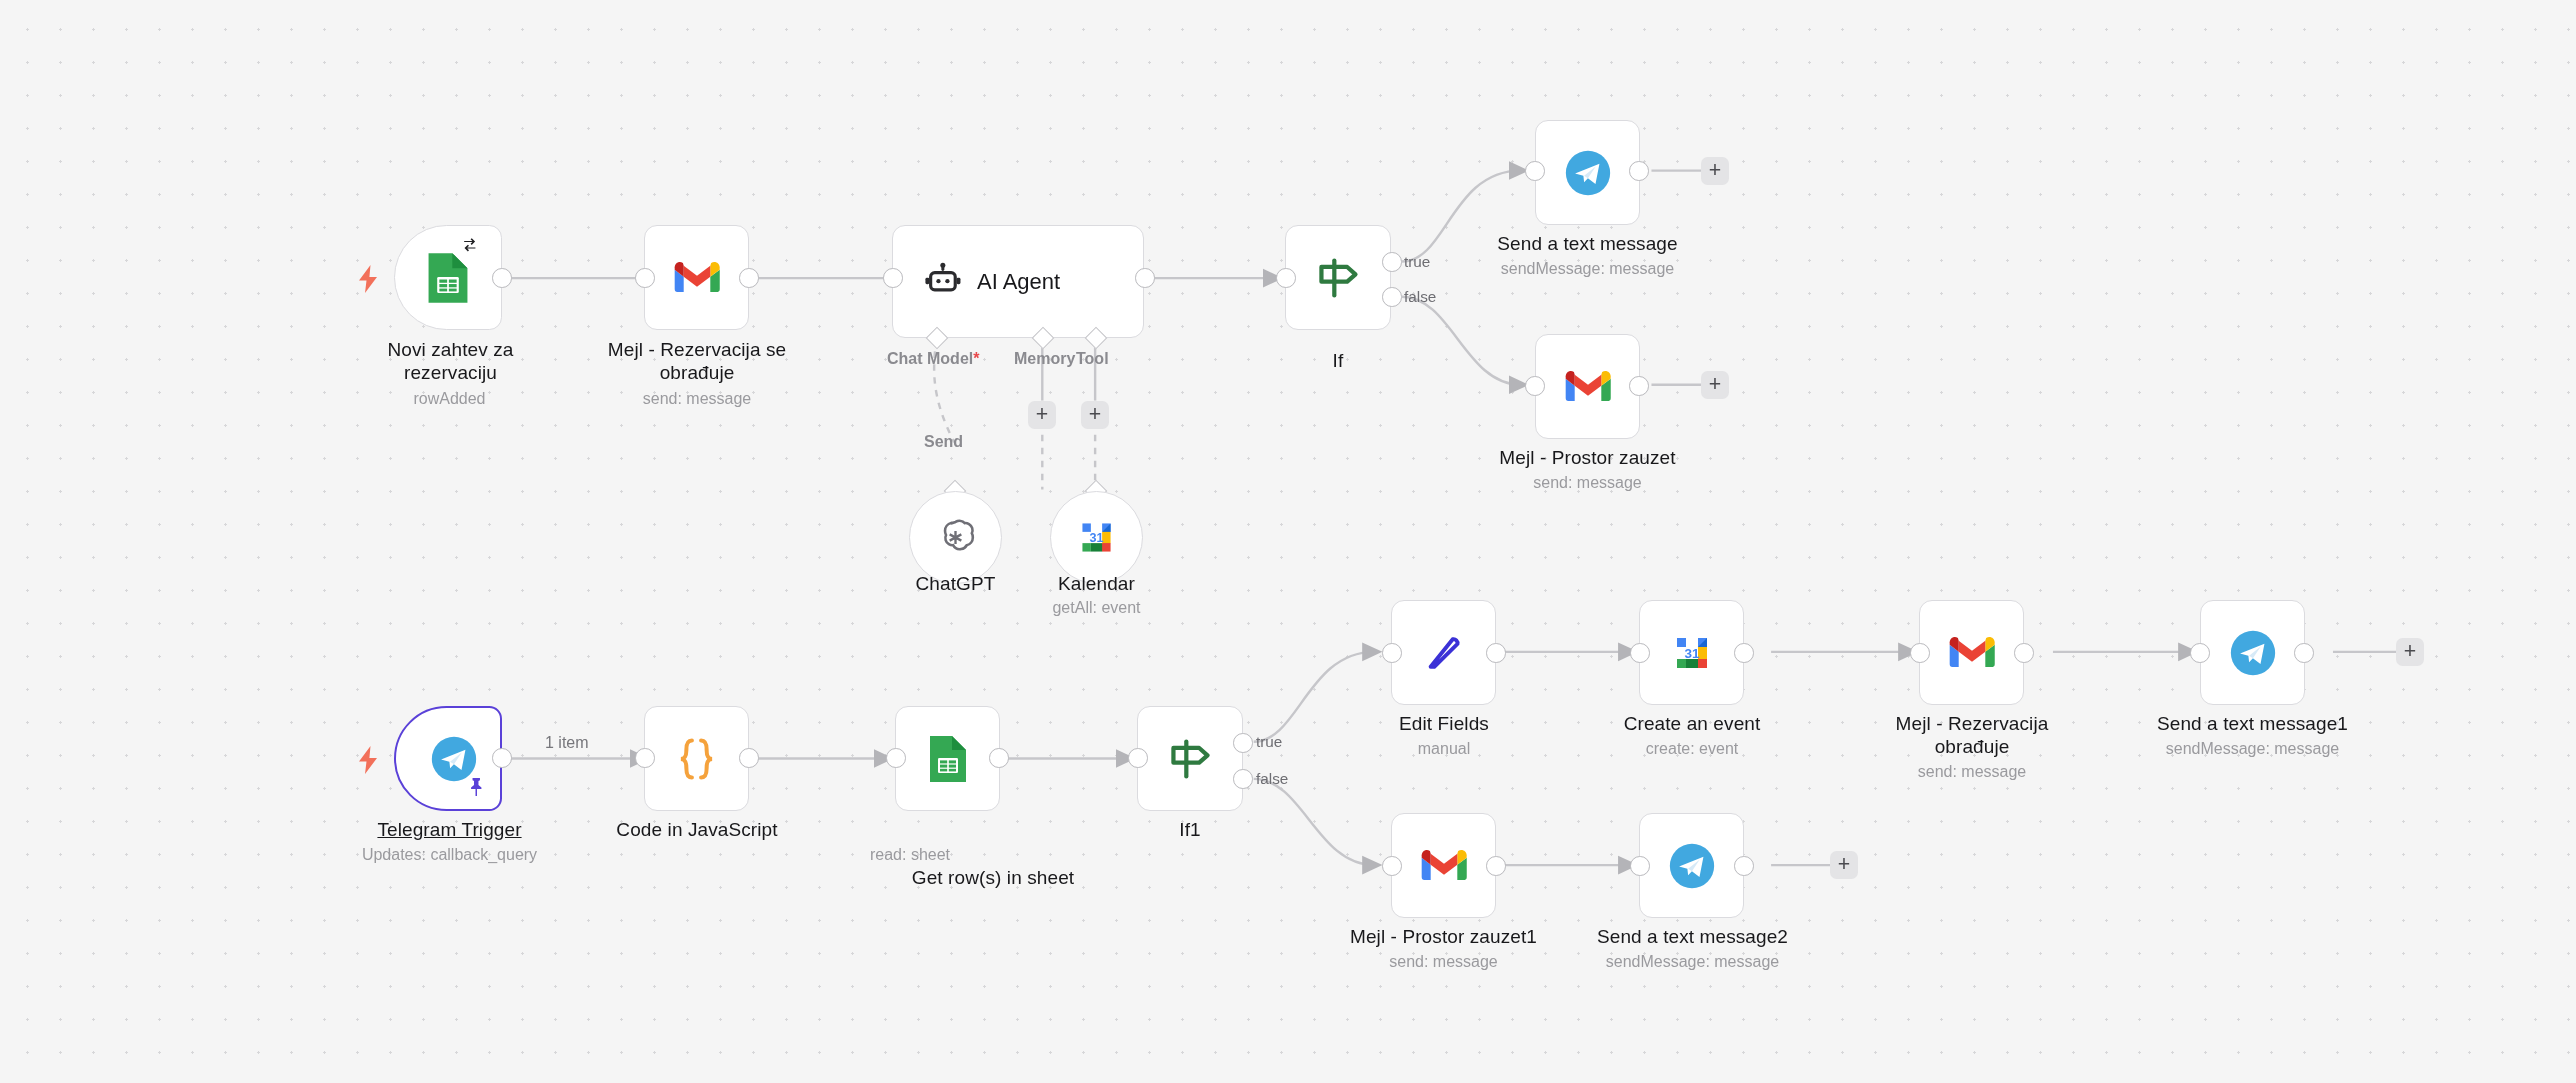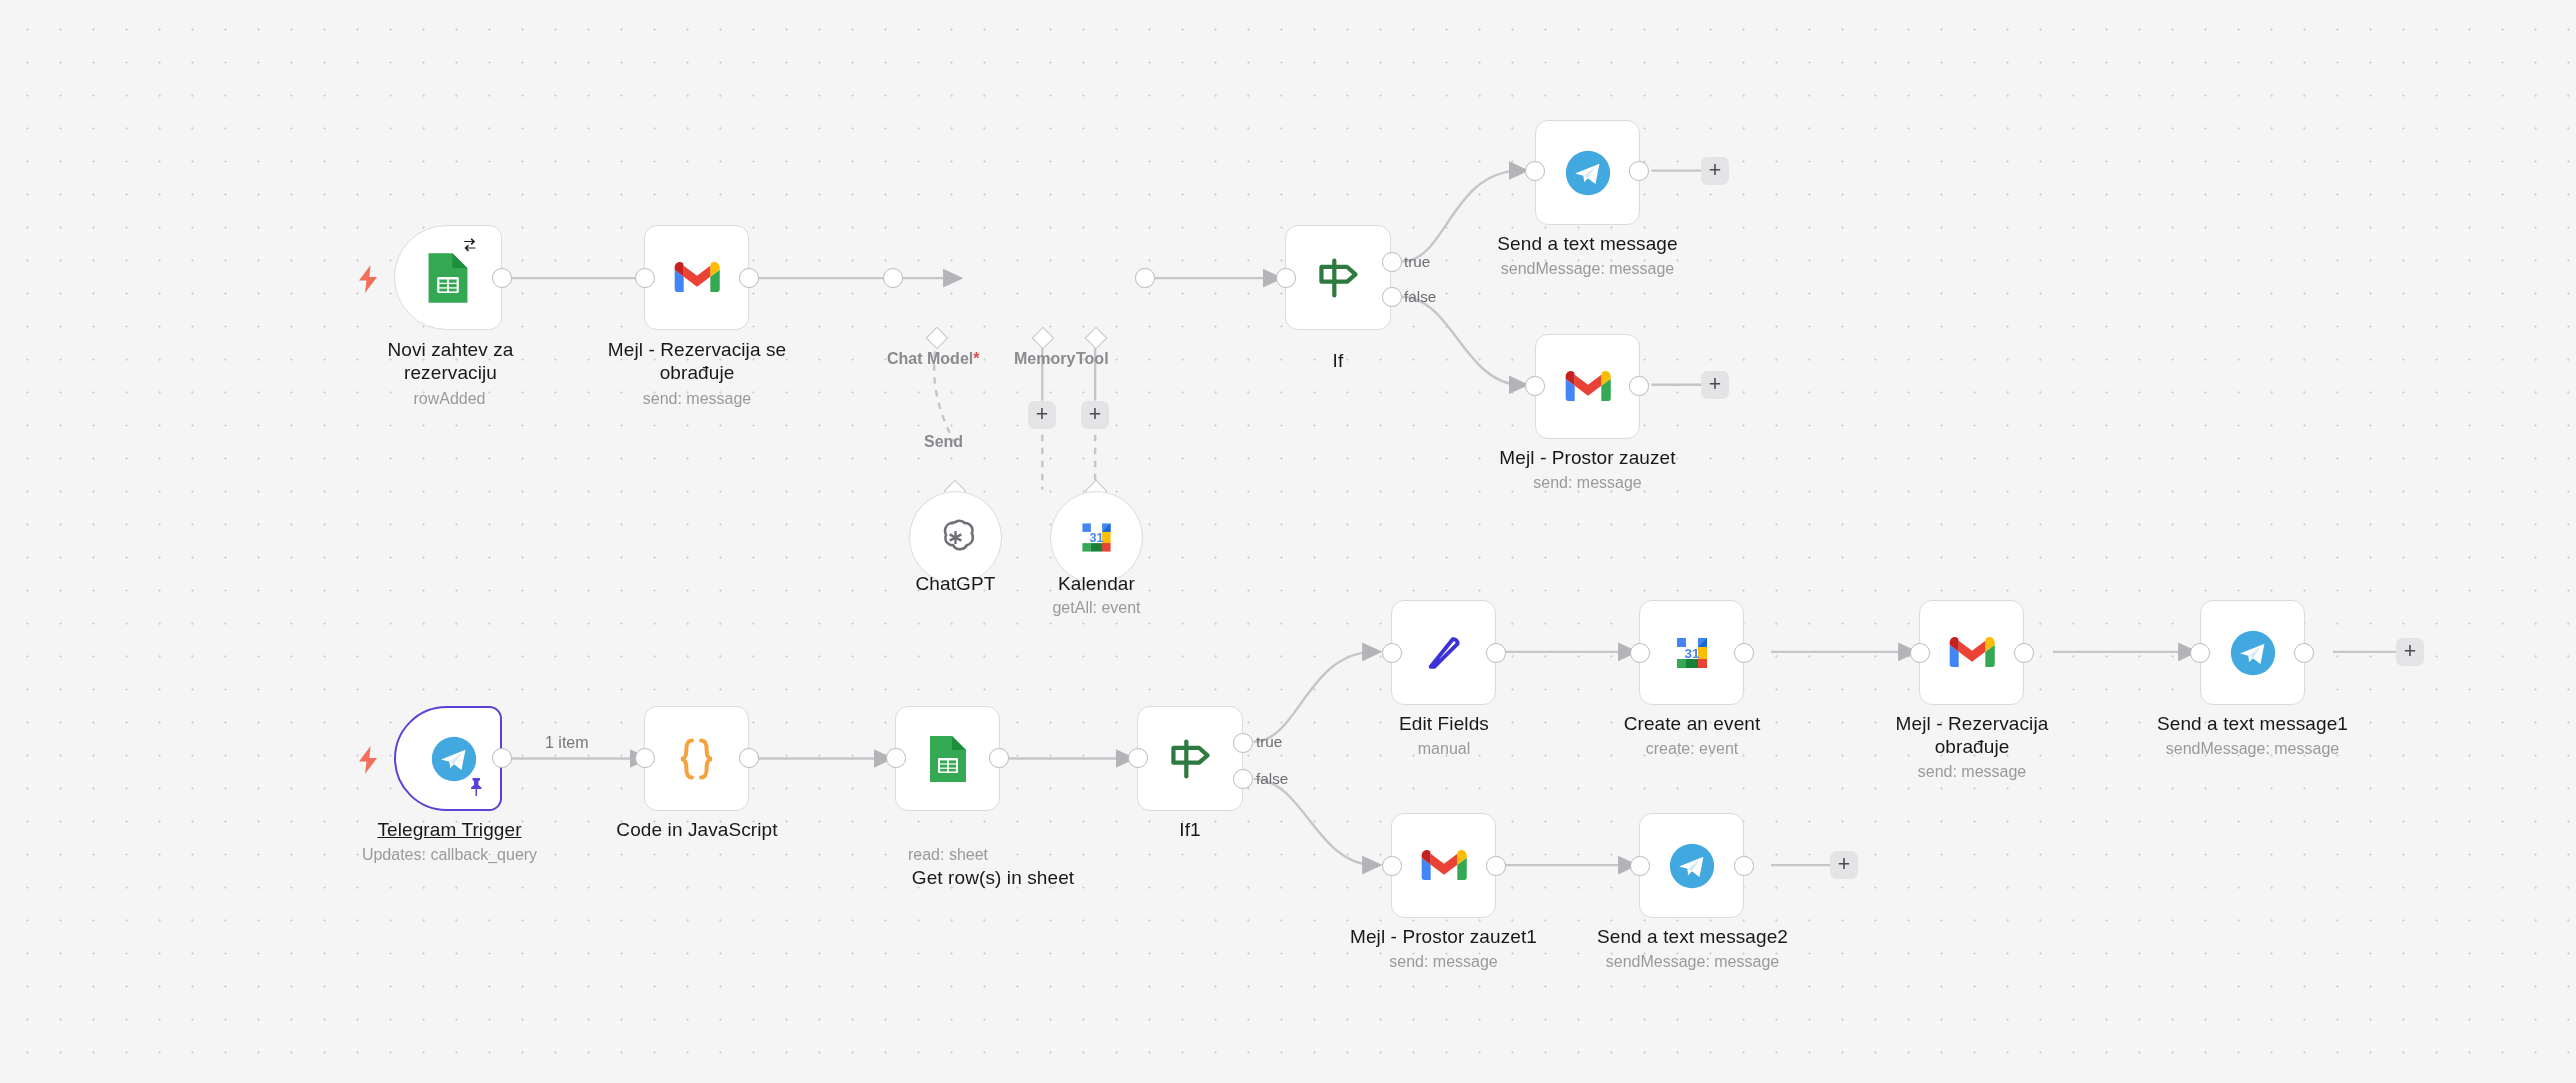--- a/index.html
+++ b/index.html
@@ -185,20 +185,32 @@
       <path d="M10.8 19.1V6.5L26 17.9 41.2 6.5v12.6L26 30.5z" fill="#ea4335"></path>
       <path d="M0.5 8.3V11l10.3 8.1V6.5L9.9 3.5C6 .5.5 3.3.5 8.3z" fill="#c5221f"></path>
     </svg>
   </div>
   <div class="dot" style="left:635px;top:268px;"></div>
   <div class="dot" style="left:739px;top:268px;"></div>
   <div class="nlabel" style="left:593px;top:338px;width:208px;">Mejl - Rezervacija se
 obrađuje</div>
   <div class="nsub" style="left:593px;top:389px;width:208px;">send: message</div>
 
+  <div class="node wide" style="left:892px;top:225px;width:252px;height:113px;padding-left:30px;">
+    <svg class="ic" width="41" height="41" viewBox="0 0 44 44" style="margin-right:13px;">
+      <path d="M21.3 4.6v4.6" stroke="#2b2b2e" stroke-width="3.2" fill="none" stroke-linecap="round"></path>
+      <circle cx="21.3" cy="4.6" r="2.7" fill="#2b2b2e"></circle>
+      <rect x="8.2" y="12.4" width="26.4" height="18.6" rx="4.4" fill="none" stroke="#2b2b2e" stroke-width="3.4"></rect>
+      <rect x="2.6" y="18" width="4.2" height="7" rx="1.6" fill="#2b2b2e"></rect>
+      <rect x="36" y="18" width="4.2" height="7" rx="1.6" fill="#2b2b2e"></rect>
+      <circle cx="16.6" cy="21.6" r="2.3" fill="#2b2b2e"></circle>
+      <circle cx="26.2" cy="21.6" r="2.3" fill="#2b2b2e"></circle>
+    </svg>
+    <span style="font-size:22px;color:#18181b;">AI Agent</span>
+  </div>
   <div class="dot" style="left:883px;top:268px;"></div>
   <div class="dot" style="left:1135px;top:268px;"></div>
 
   <div class="diamond" style="left:929px;top:330px;"></div>
   <div class="diamond" style="left:1035px;top:330px;"></div>
   <div class="diamond" style="left:1088px;top:330px;"></div>
   <div class="porttag" style="left:887px;top:351px;">
     <span>Chat Model</span><span class="req">*</span>
   </div>
   <div class="porttag" style="left:1014px;top:351px;">Memory</div>
@@ -319,21 +331,21 @@
       <rect x="24.8" y="26.4" width="7.2" height="3" fill="#34a853"></rect>
       <rect x="16" y="30.6" width="7.2" height="3" fill="#34a853"></rect>
       <rect x="24.8" y="30.6" width="7.2" height="3" fill="#34a853"></rect>
       <rect x="16" y="34.8" width="7.2" height="2.6" fill="#34a853"></rect>
       <rect x="24.8" y="34.8" width="7.2" height="2.6" fill="#34a853"></rect>
     </svg>
   </div>
   <div class="dot" style="left:886px;top:748px;"></div>
   <div class="dot" style="left:989px;top:748px;"></div>
   <div class="nlabel" style="left:890px;top:818px;width:206px;margin-top:48px;">Get row(s) in sheet</div>
-  <div class="nsub" style="left:845px;top:845px;width:206px;">read: sheet</div>
+  <div class="nsub" style="left:807px;top:845px;width:206px;">read: sheet</div>
 
   <div class="node" style="left:1137px;top:706px;width:106px;height:105px;">
     <svg class="ic" width="52" height="46" viewBox="0 0 56 50">
       <path d="M10 13h28l9 8-9 8H10z" fill="none" stroke="#2f7a40" stroke-width="4.6" stroke-linejoin="round"></path>
       <path d="M24 6v38" stroke="#2f7a40" stroke-width="4.6" stroke-linecap="round"></path>
     </svg>
   </div>
   <div class="dot" style="left:1128px;top:748px;"></div>
   <div class="dot" style="left:1233px;top:733px;"></div>
   <div class="dot" style="left:1233px;top:769px;"></div>

